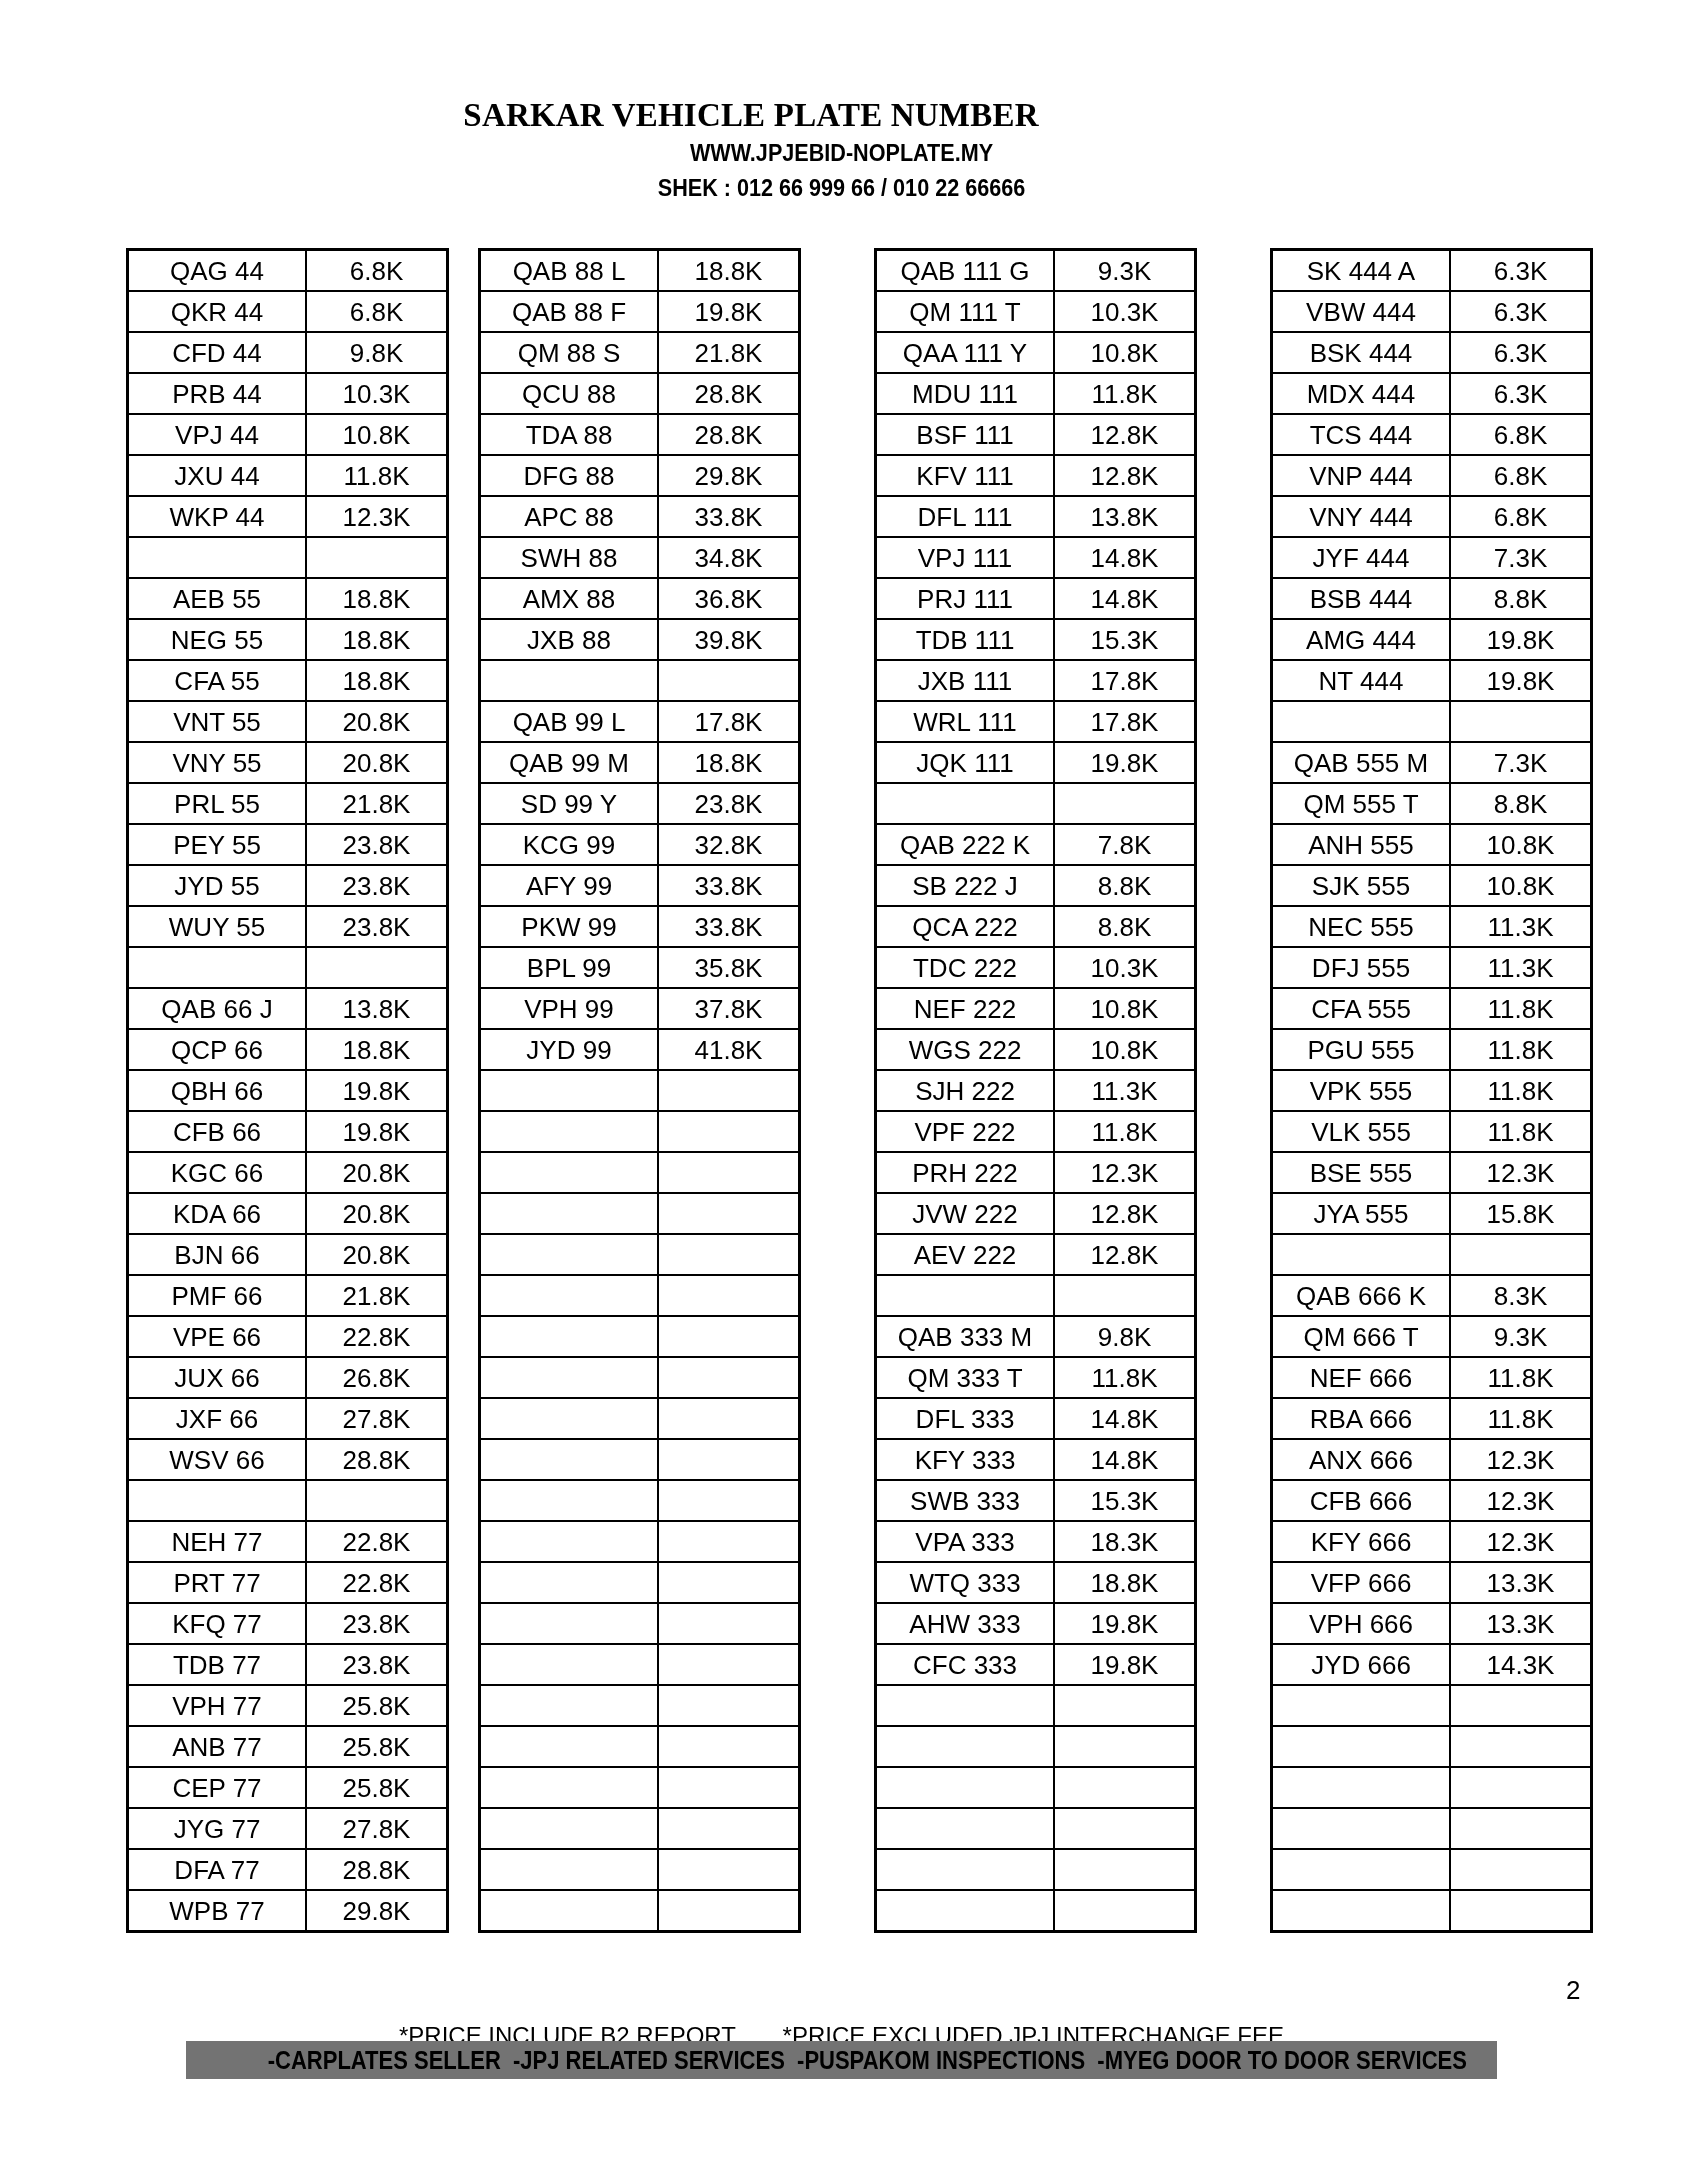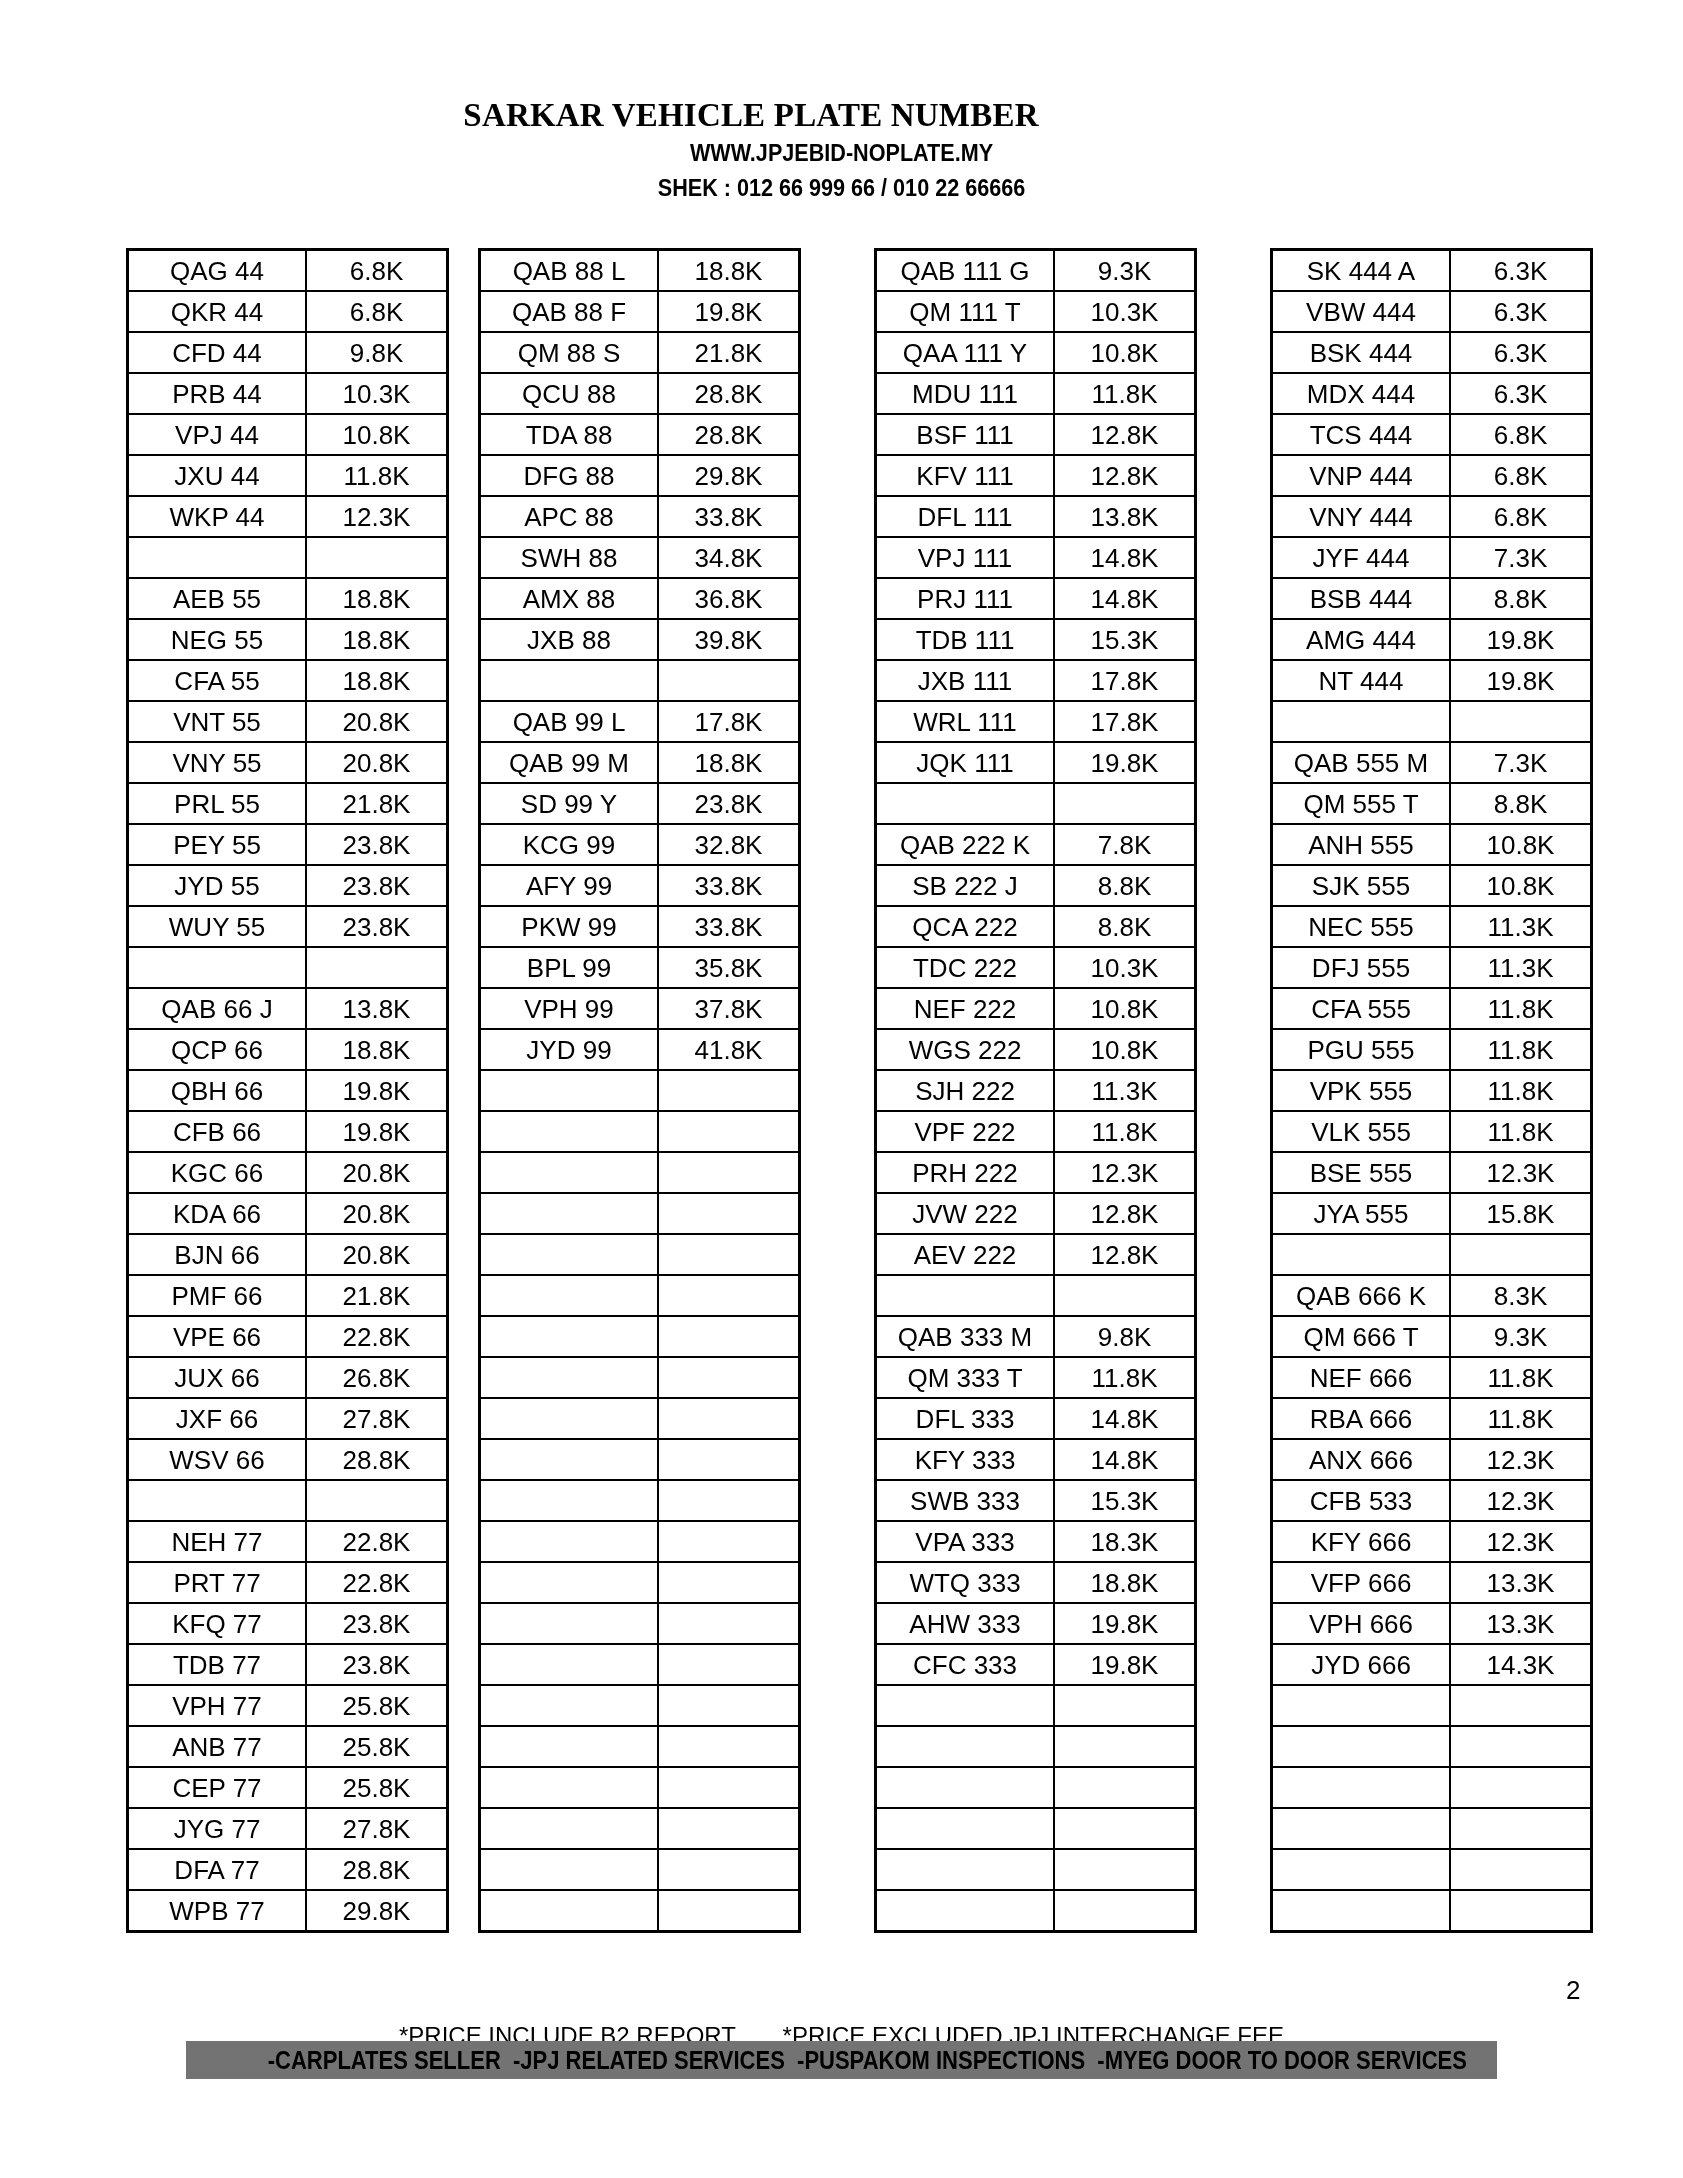--- a/index.html
+++ b/index.html
@@ -656,21 +656,21 @@
       </tr>
       <tr>
         <td class="plate">RBA 666</td>
         <td class="price">11.8K</td>
       </tr>
       <tr>
         <td class="plate">ANX 666</td>
         <td class="price">12.3K</td>
       </tr>
       <tr>
-        <td class="plate">CFB 533</td>
+        <td class="plate">CFB 666</td>
         <td class="price">12.3K</td>
       </tr>
       <tr>
         <td class="plate">KFY 666</td>
         <td class="price">12.3K</td>
       </tr>
       <tr>
         <td class="plate">VFP 666</td>
         <td class="price">13.3K</td>
       </tr>

